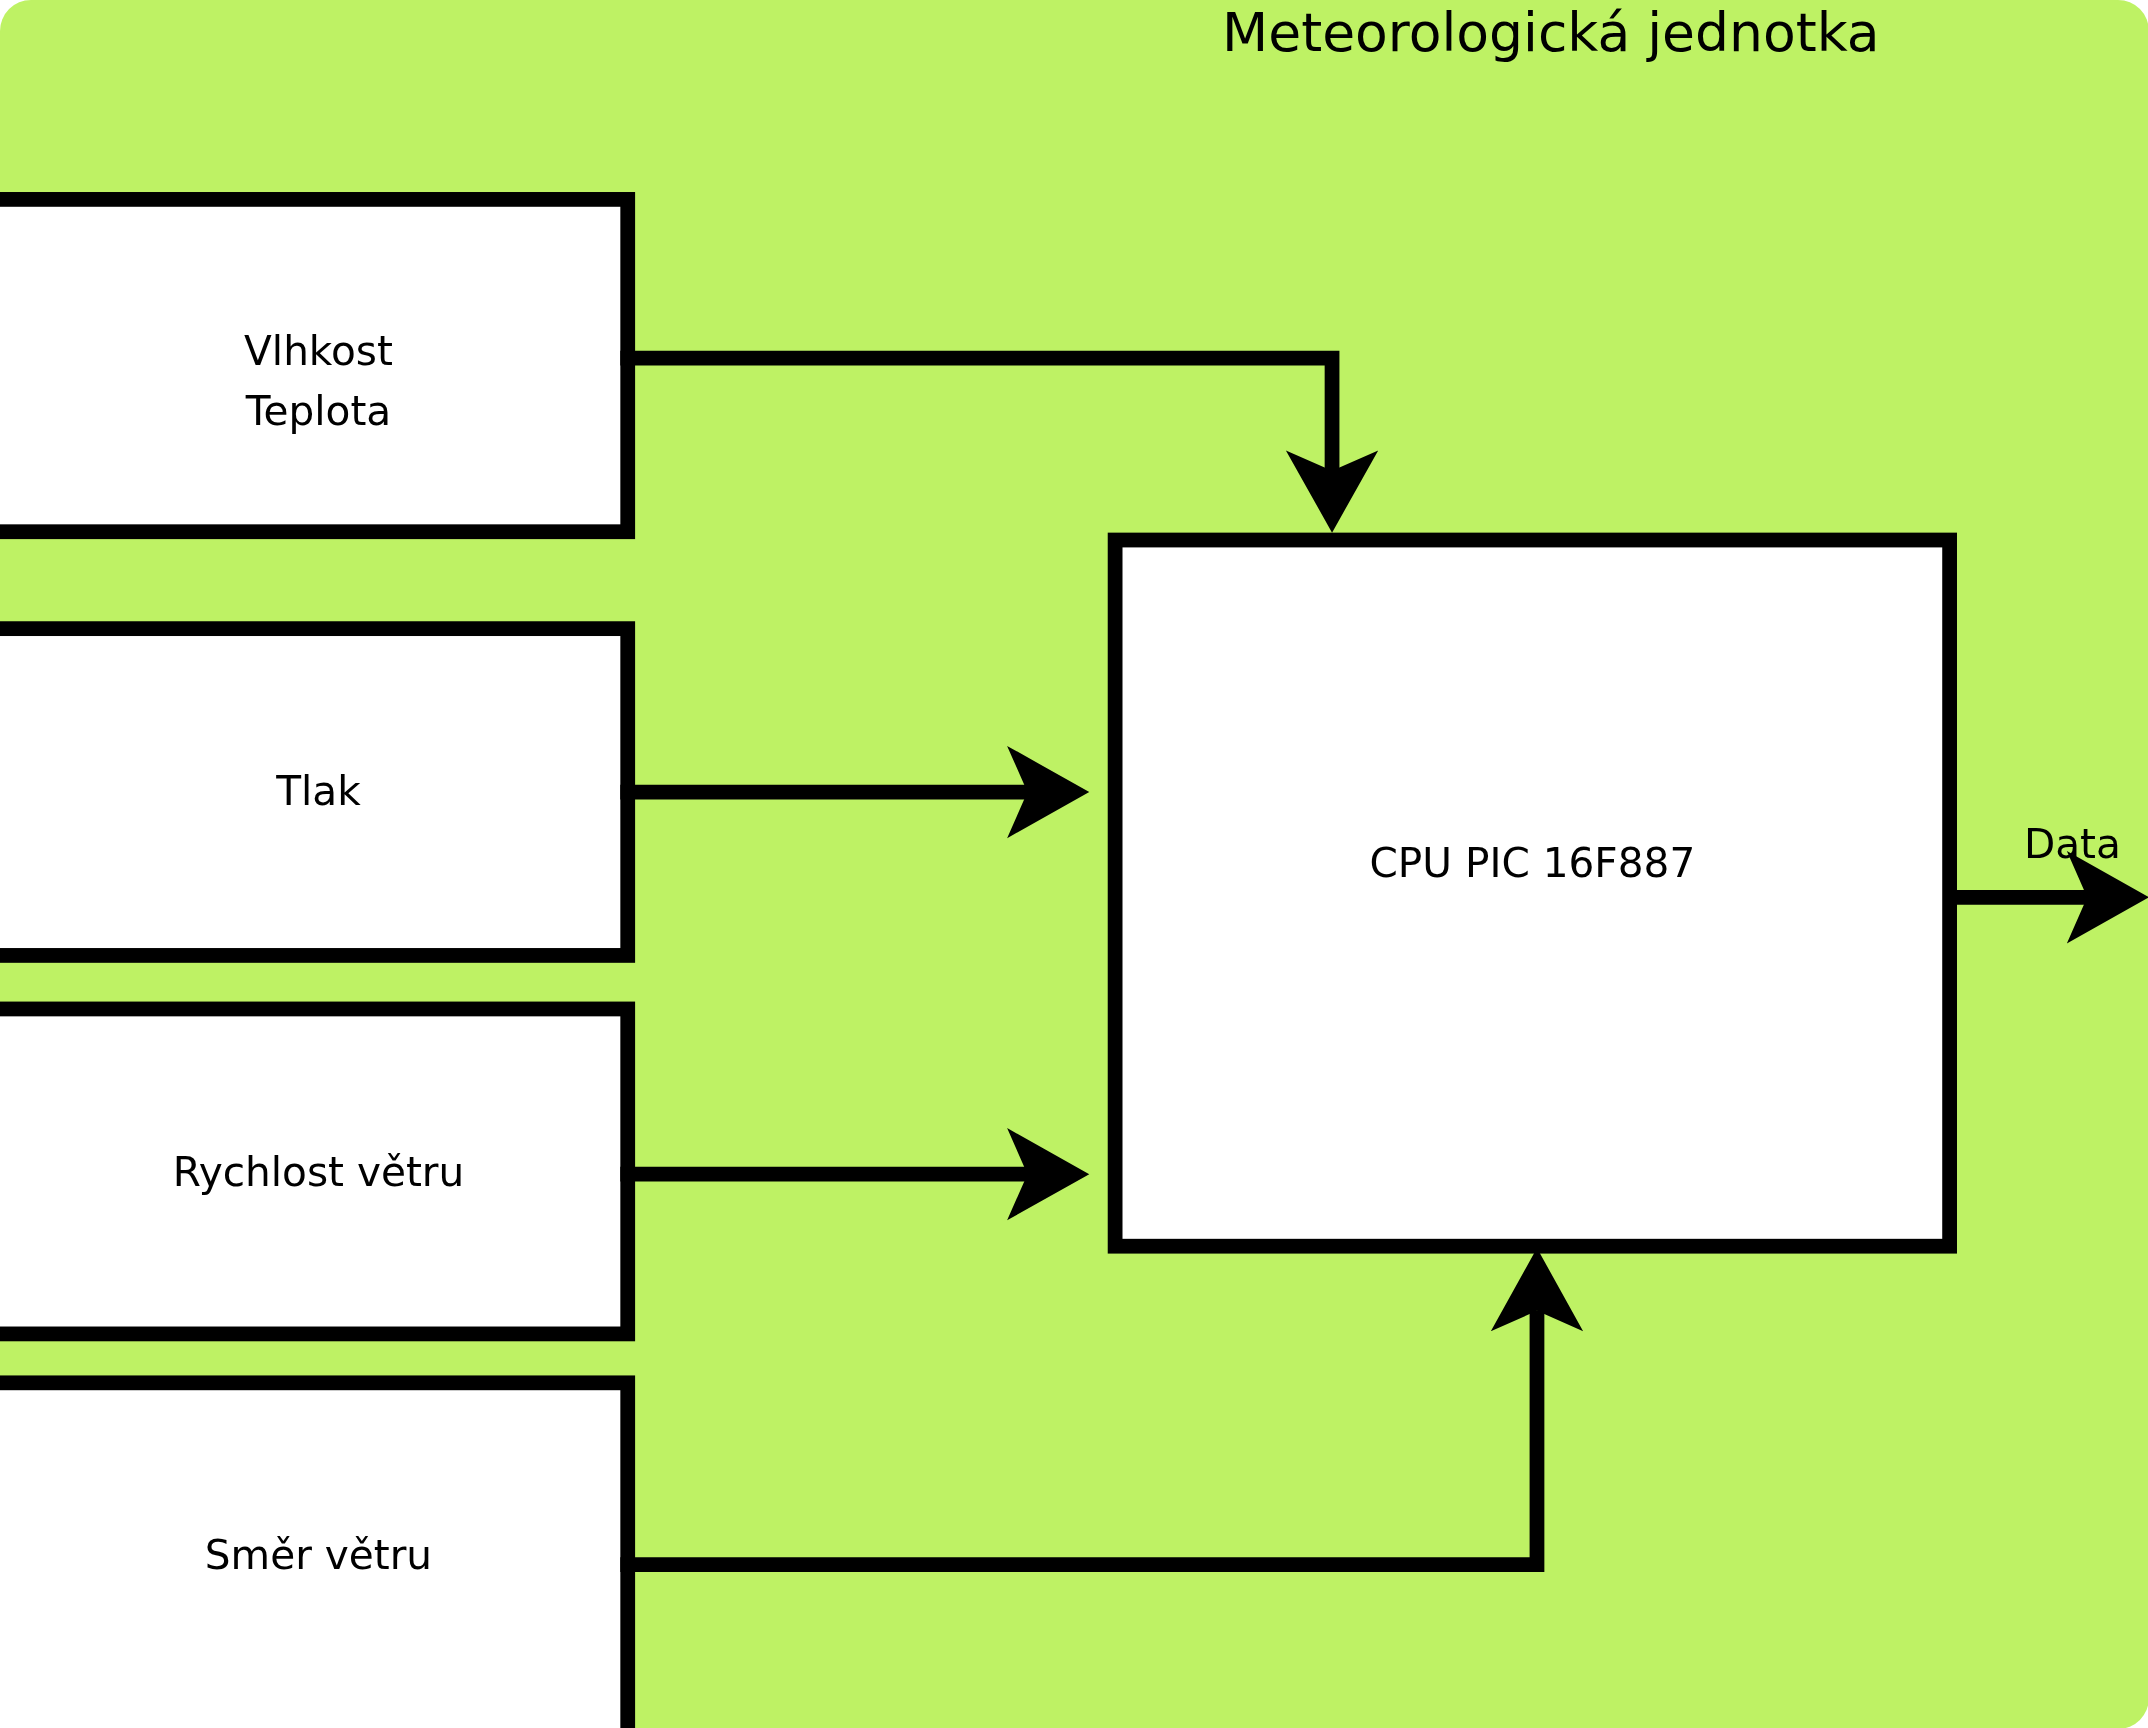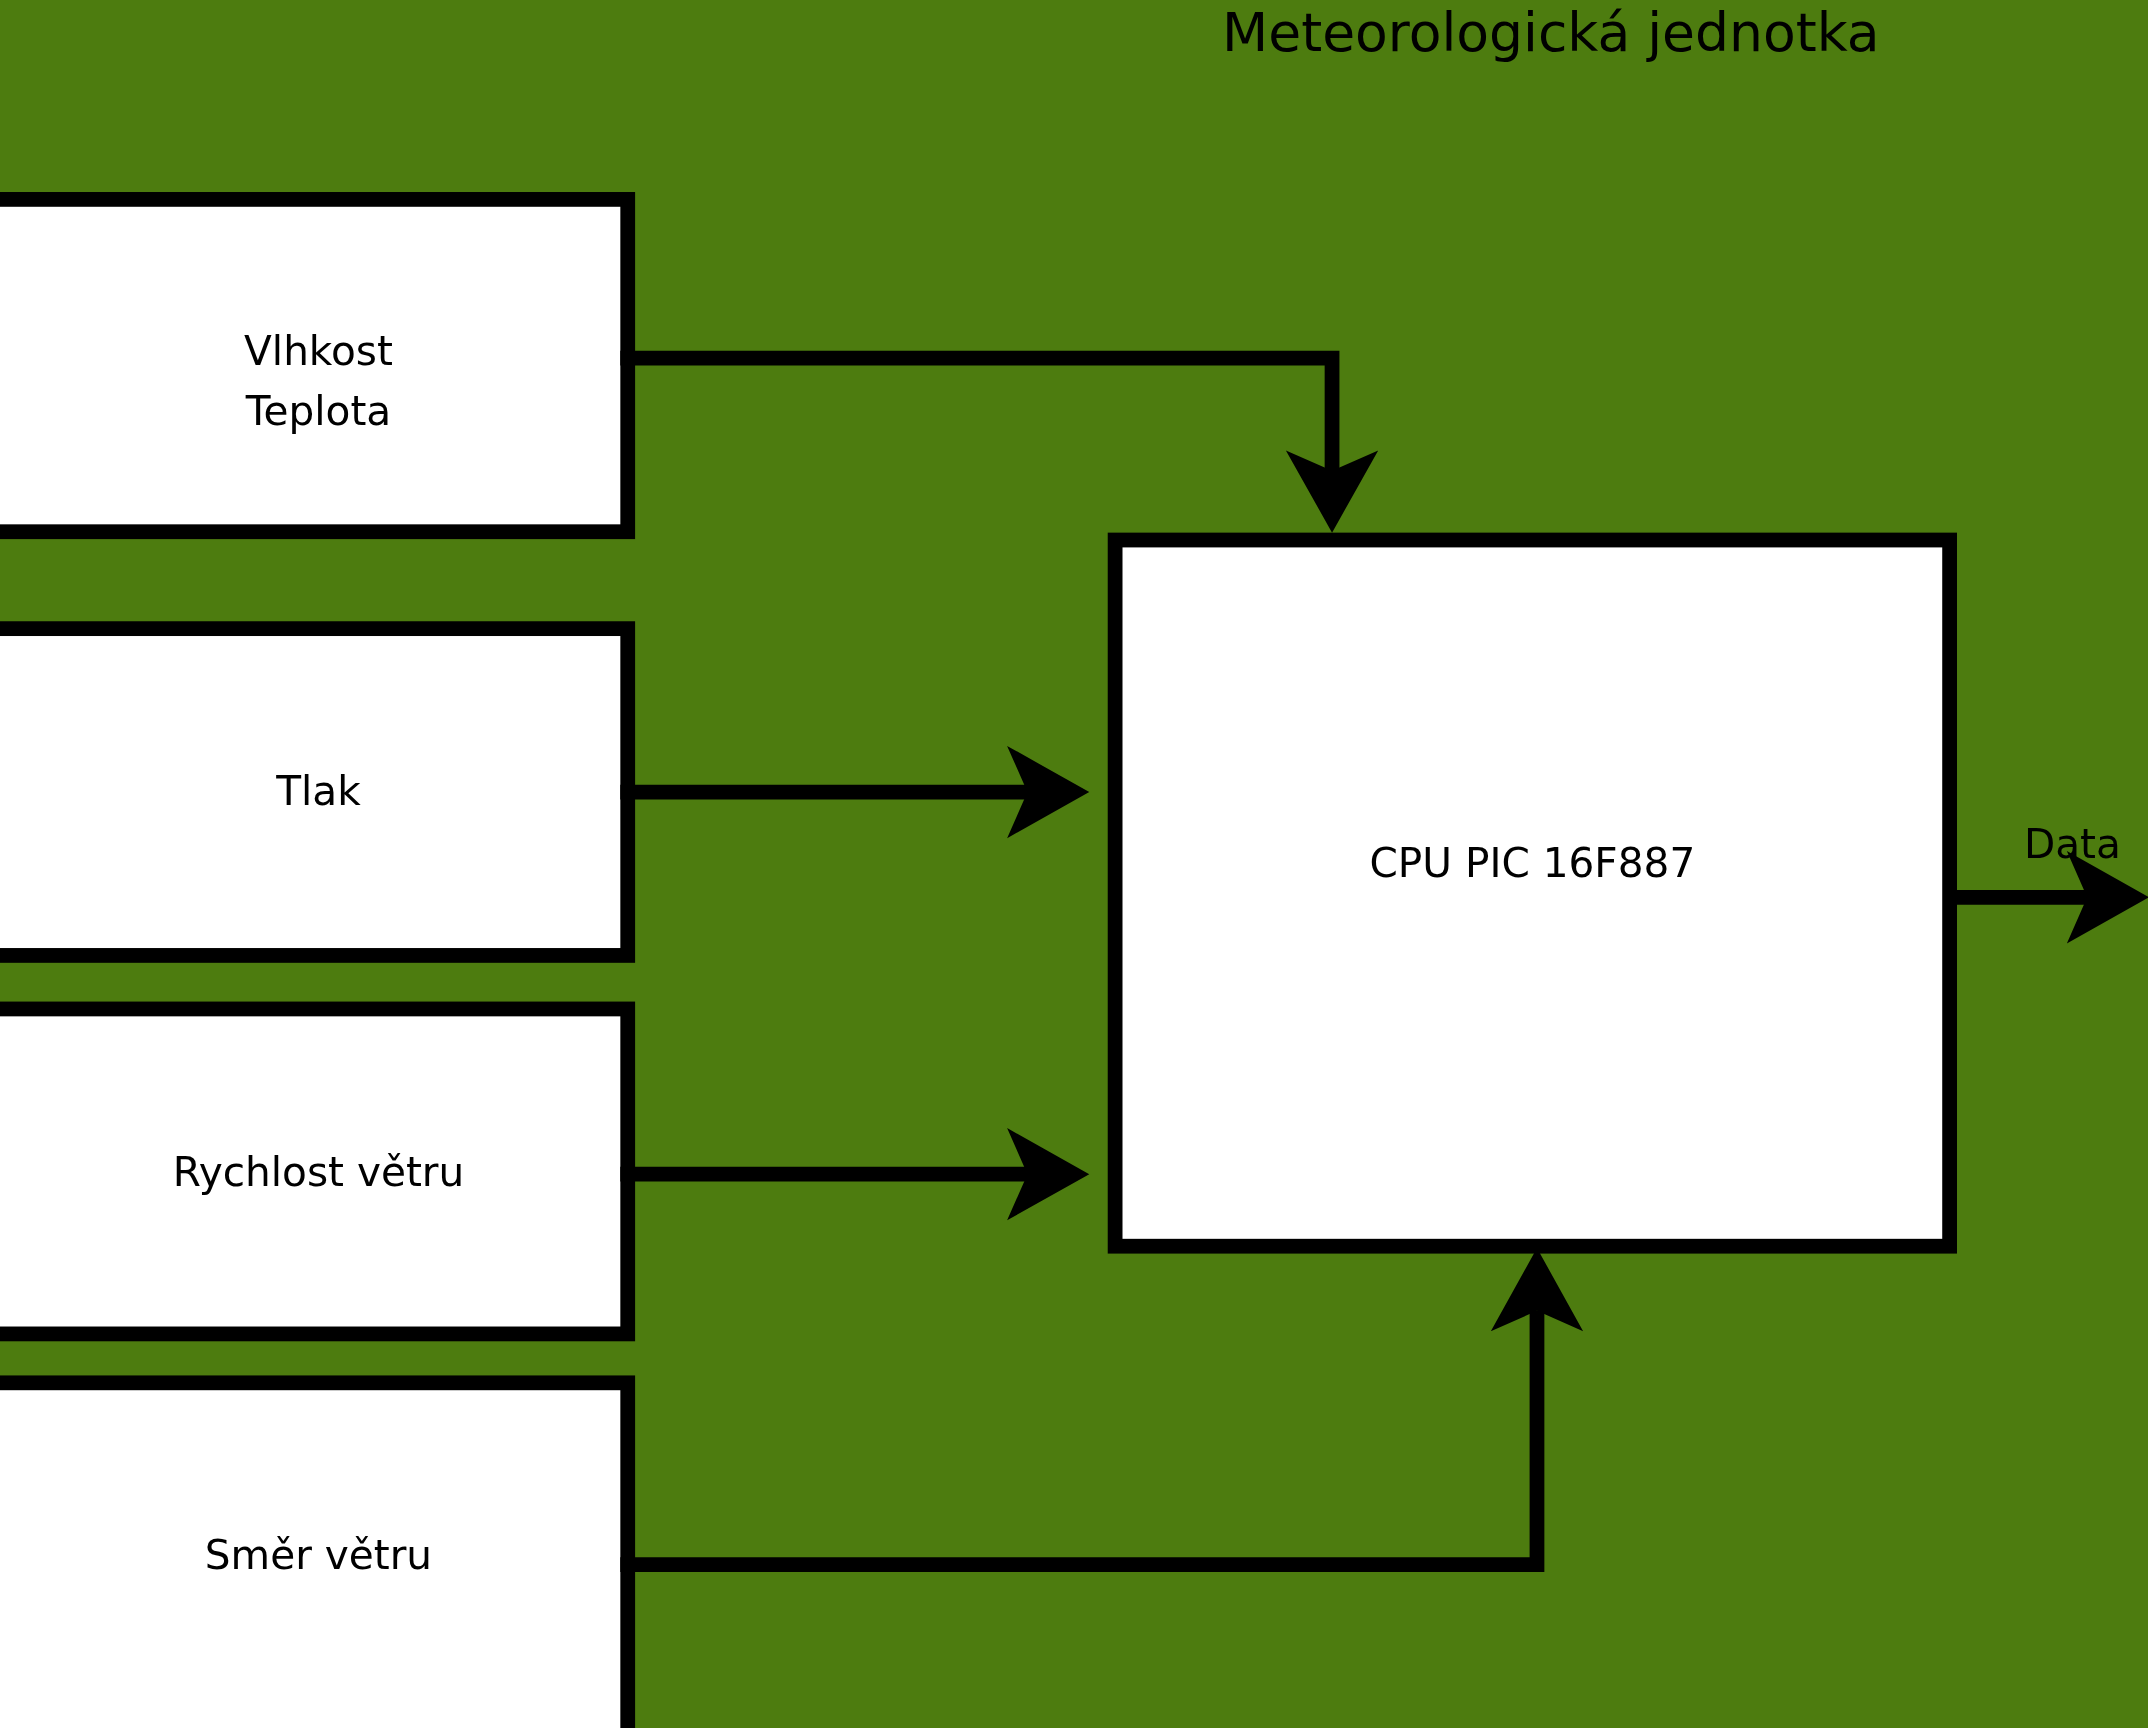--- a/index.html
+++ b/index.html
@@ -10,21 +10,22 @@
   body {
     width: 2149px;
     height: 1729px;
     overflow: hidden;
     font-family: "DejaVu Sans", sans-serif;
   }
   #diagram-root {
     position: relative;
     width: 2149px;
     height: 1729px;
-    background: #4d7c0f;
+    background: #bef264;
+    border-radius: 31px;
   }
   svg.diagram-canvas {
     position: absolute;
     top: 0;
     left: 0;
     width: 2149px;
     height: 1729px;
     display: block;
   }
   .box-rect {

